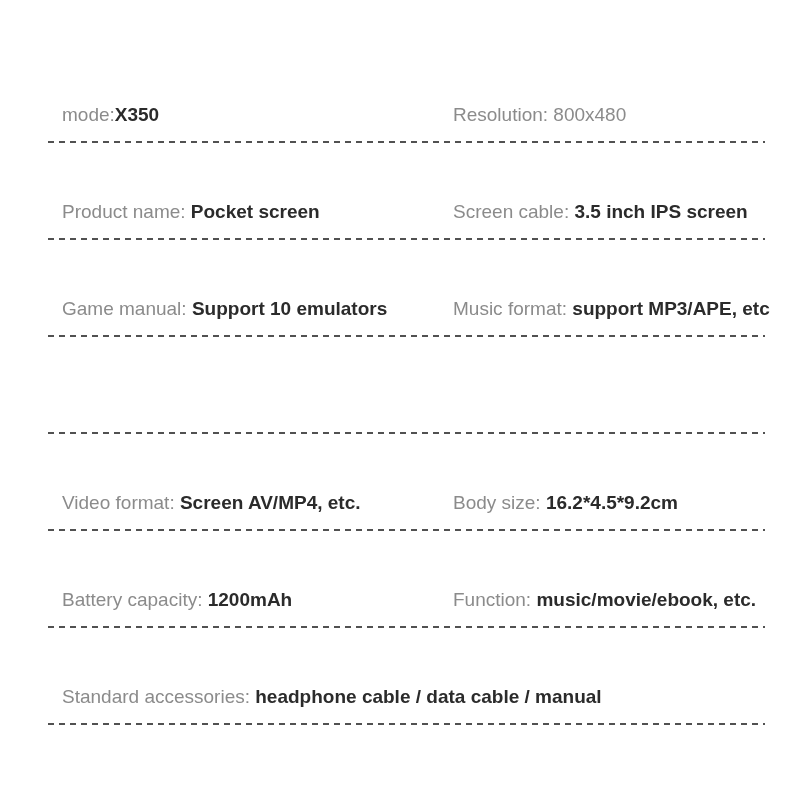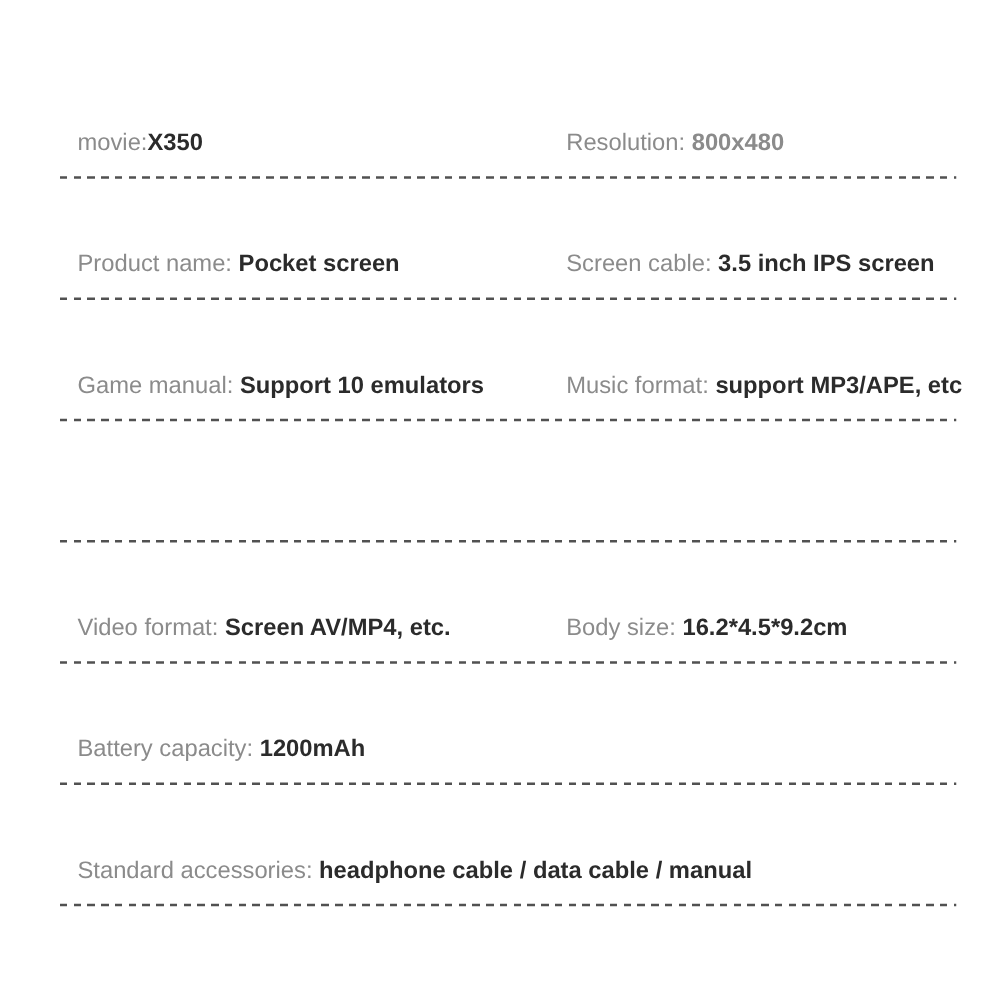--- a/index.html
+++ b/index.html
@@ -28,30 +28,30 @@
   }
   .cell{
     position:absolute;bottom:15px;
     font-size:19px;line-height:26px;
     white-space:pre;
   }
   .cell-left{left:62px;}
   .cell-right{left:453px;}
   .lbl{color:var(--label-text);font-weight:400;}
   .val{color:var(--value-text);font-weight:700;}
-  .val.muted{color:var(--muted-value-text);font-weight:700;margin-top:31px;}
+  .val.muted{color:var(--muted-value-text);font-weight:400;margin-top:31px;}
 </style>
 </head>
 <body>
 
 <div class="page">
   <div class="sheet">
 
     <div class="row">
-      <div class="cell cell-left"><span class="lbl">movie:</span><span class="val">X350</span></div>
+      <div class="cell cell-left"><span class="lbl">mode:</span><span class="val">X350</span></div>
       <div class="cell cell-right"><span class="lbl">Resolution: </span><span class="val muted">800x480</span></div>
       <div class="rule"></div>
     </div>
 
     <div class="row">
       <div class="cell cell-left"><span class="lbl">Product name: </span><span class="val">Pocket screen</span></div>
       <div class="cell cell-right"><span class="lbl">Screen cable: </span><span class="val">3.5 inch IPS screen</span></div>
       <div class="rule"></div>
     </div>
 
@@ -66,20 +66,21 @@
     </div>
 
     <div class="row">
       <div class="cell cell-left"><span class="lbl">Video format: </span><span class="val">Screen AV/MP4, etc.</span></div>
       <div class="cell cell-right"><span class="lbl">Body size: </span><span class="val">16.2*4.5*9.2cm</span></div>
       <div class="rule"></div>
     </div>
 
     <div class="row">
       <div class="cell cell-left"><span class="lbl">Battery capacity: </span><span class="val">1200mAh</span></div>
+      <div class="cell cell-right"><span class="lbl">Function: </span><span class="val">music/movie/ebook, etc.</span></div>
       <div class="rule"></div>
     </div>
 
     <div class="row">
       <div class="cell cell-left"><span class="lbl">Standard accessories: </span><span class="val">headphone cable / data cable / manual</span></div>
       <div class="rule"></div>
     </div>
 
   </div>
 </div>

